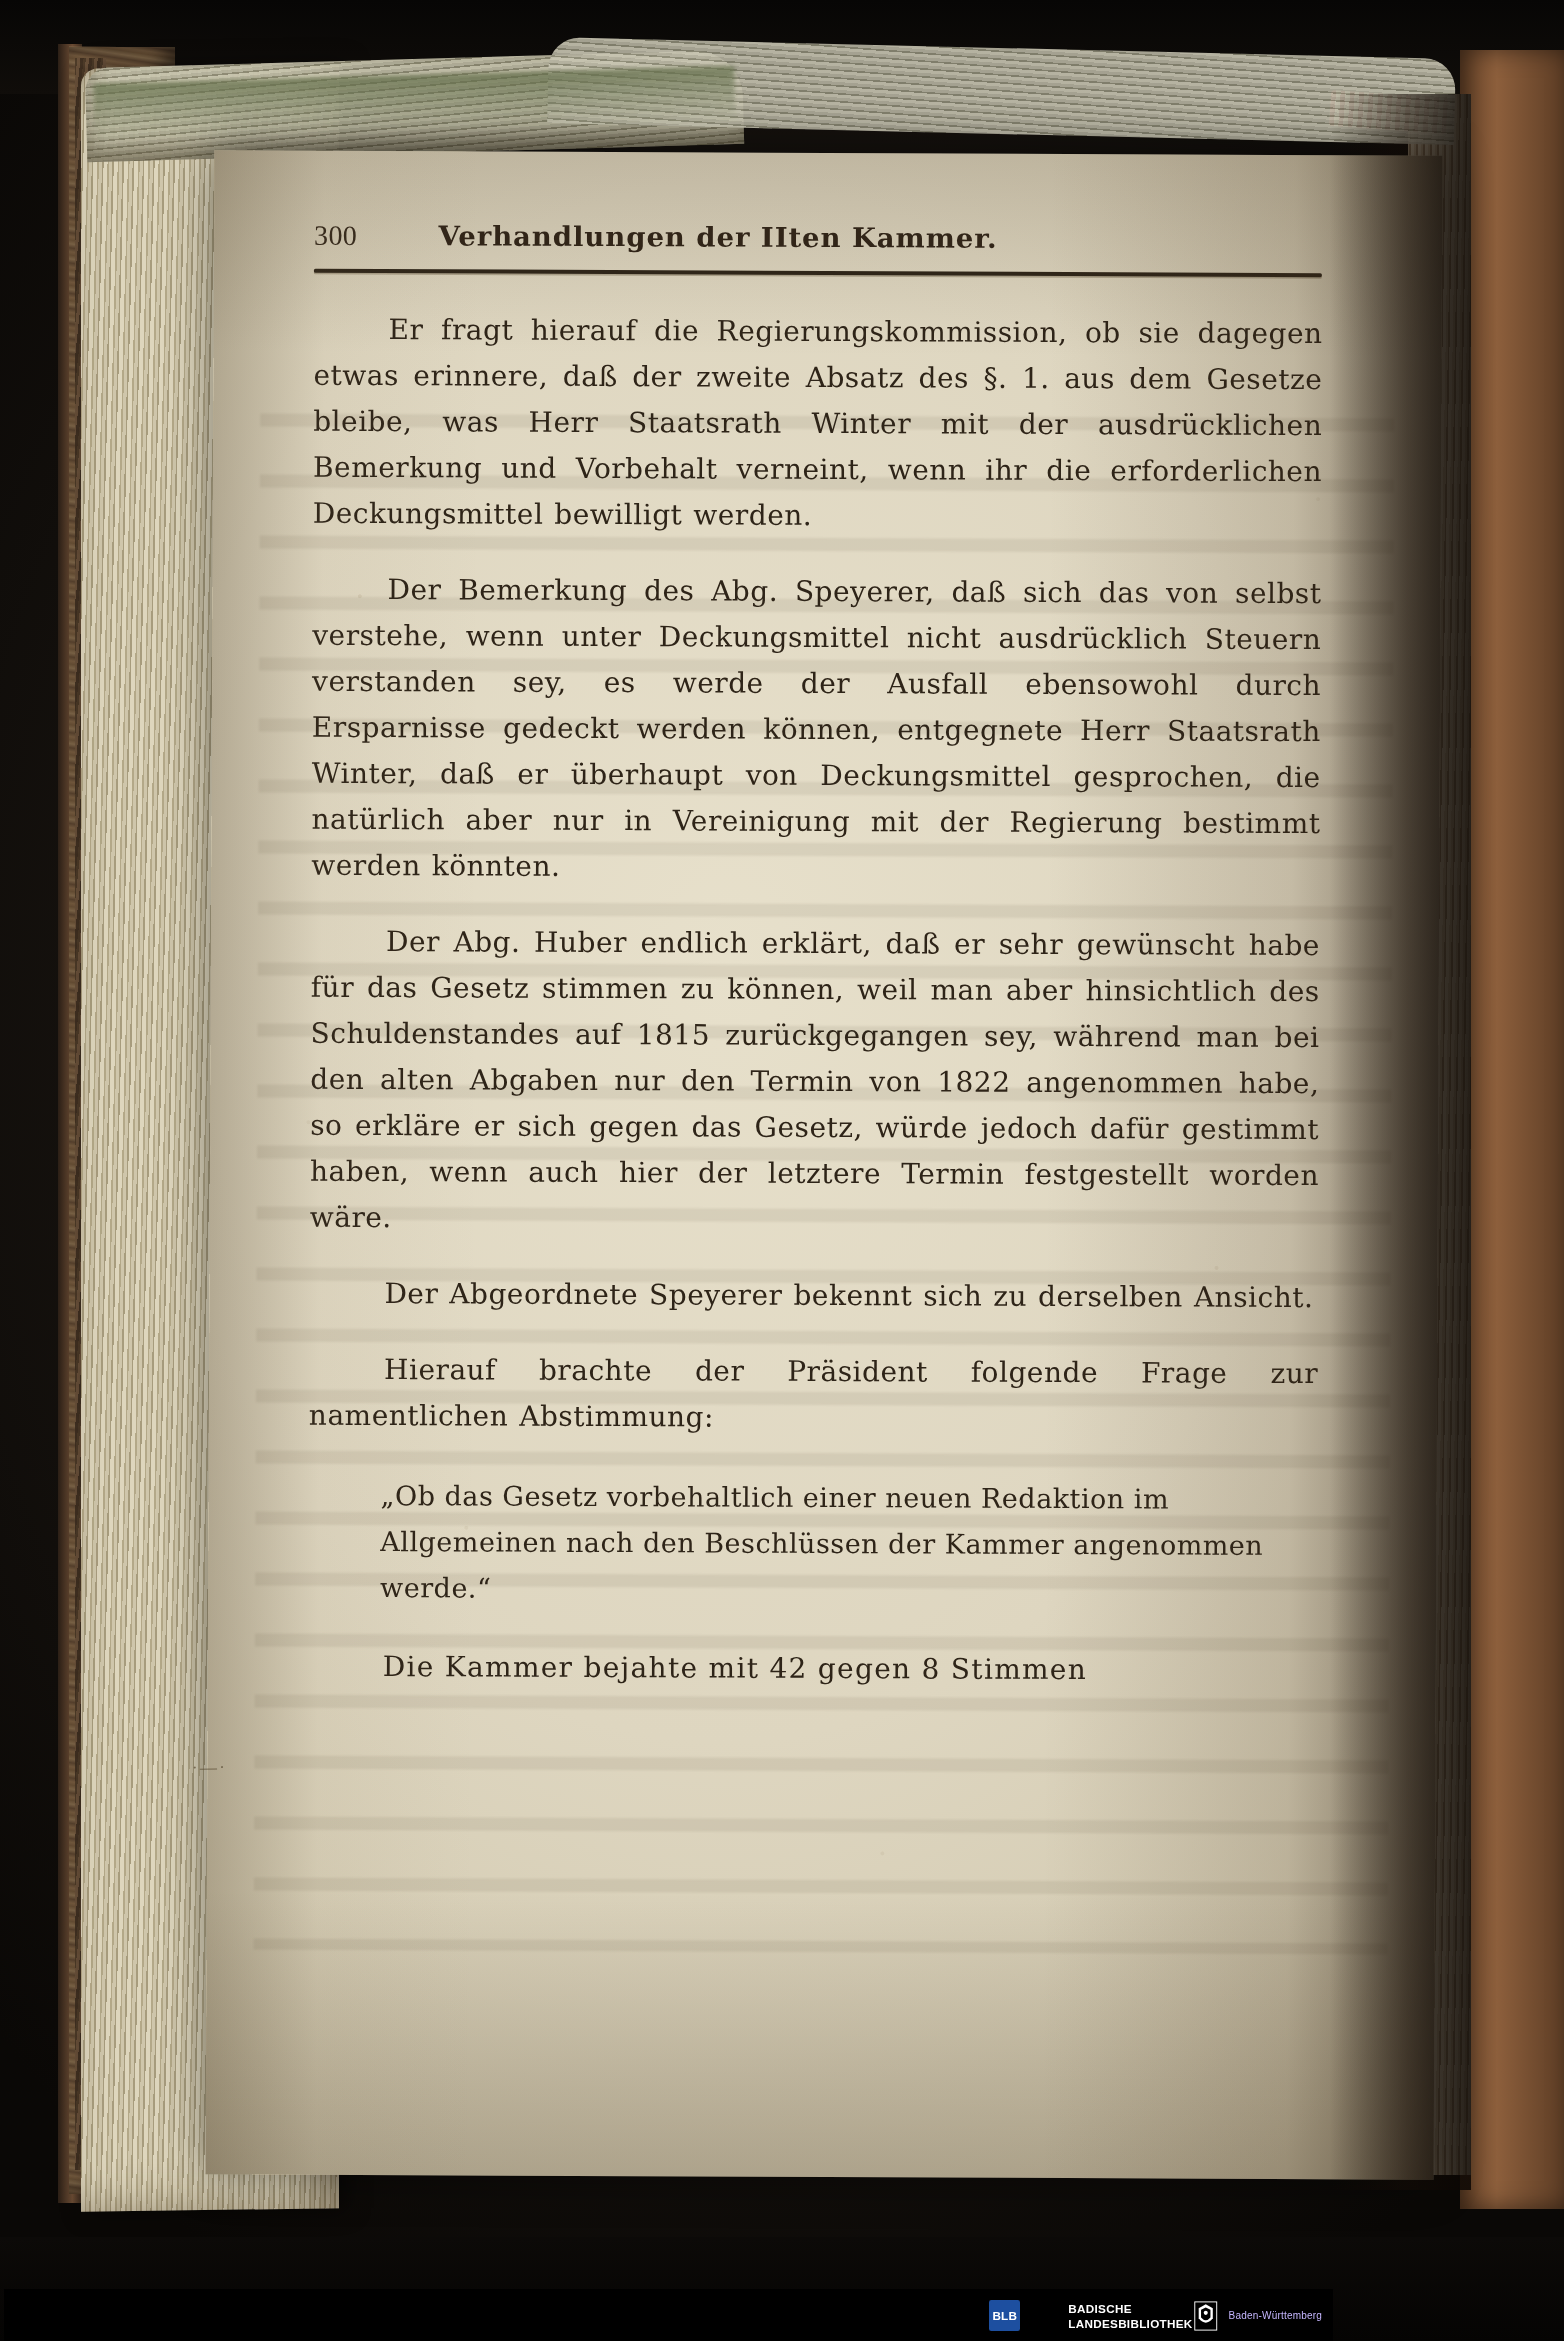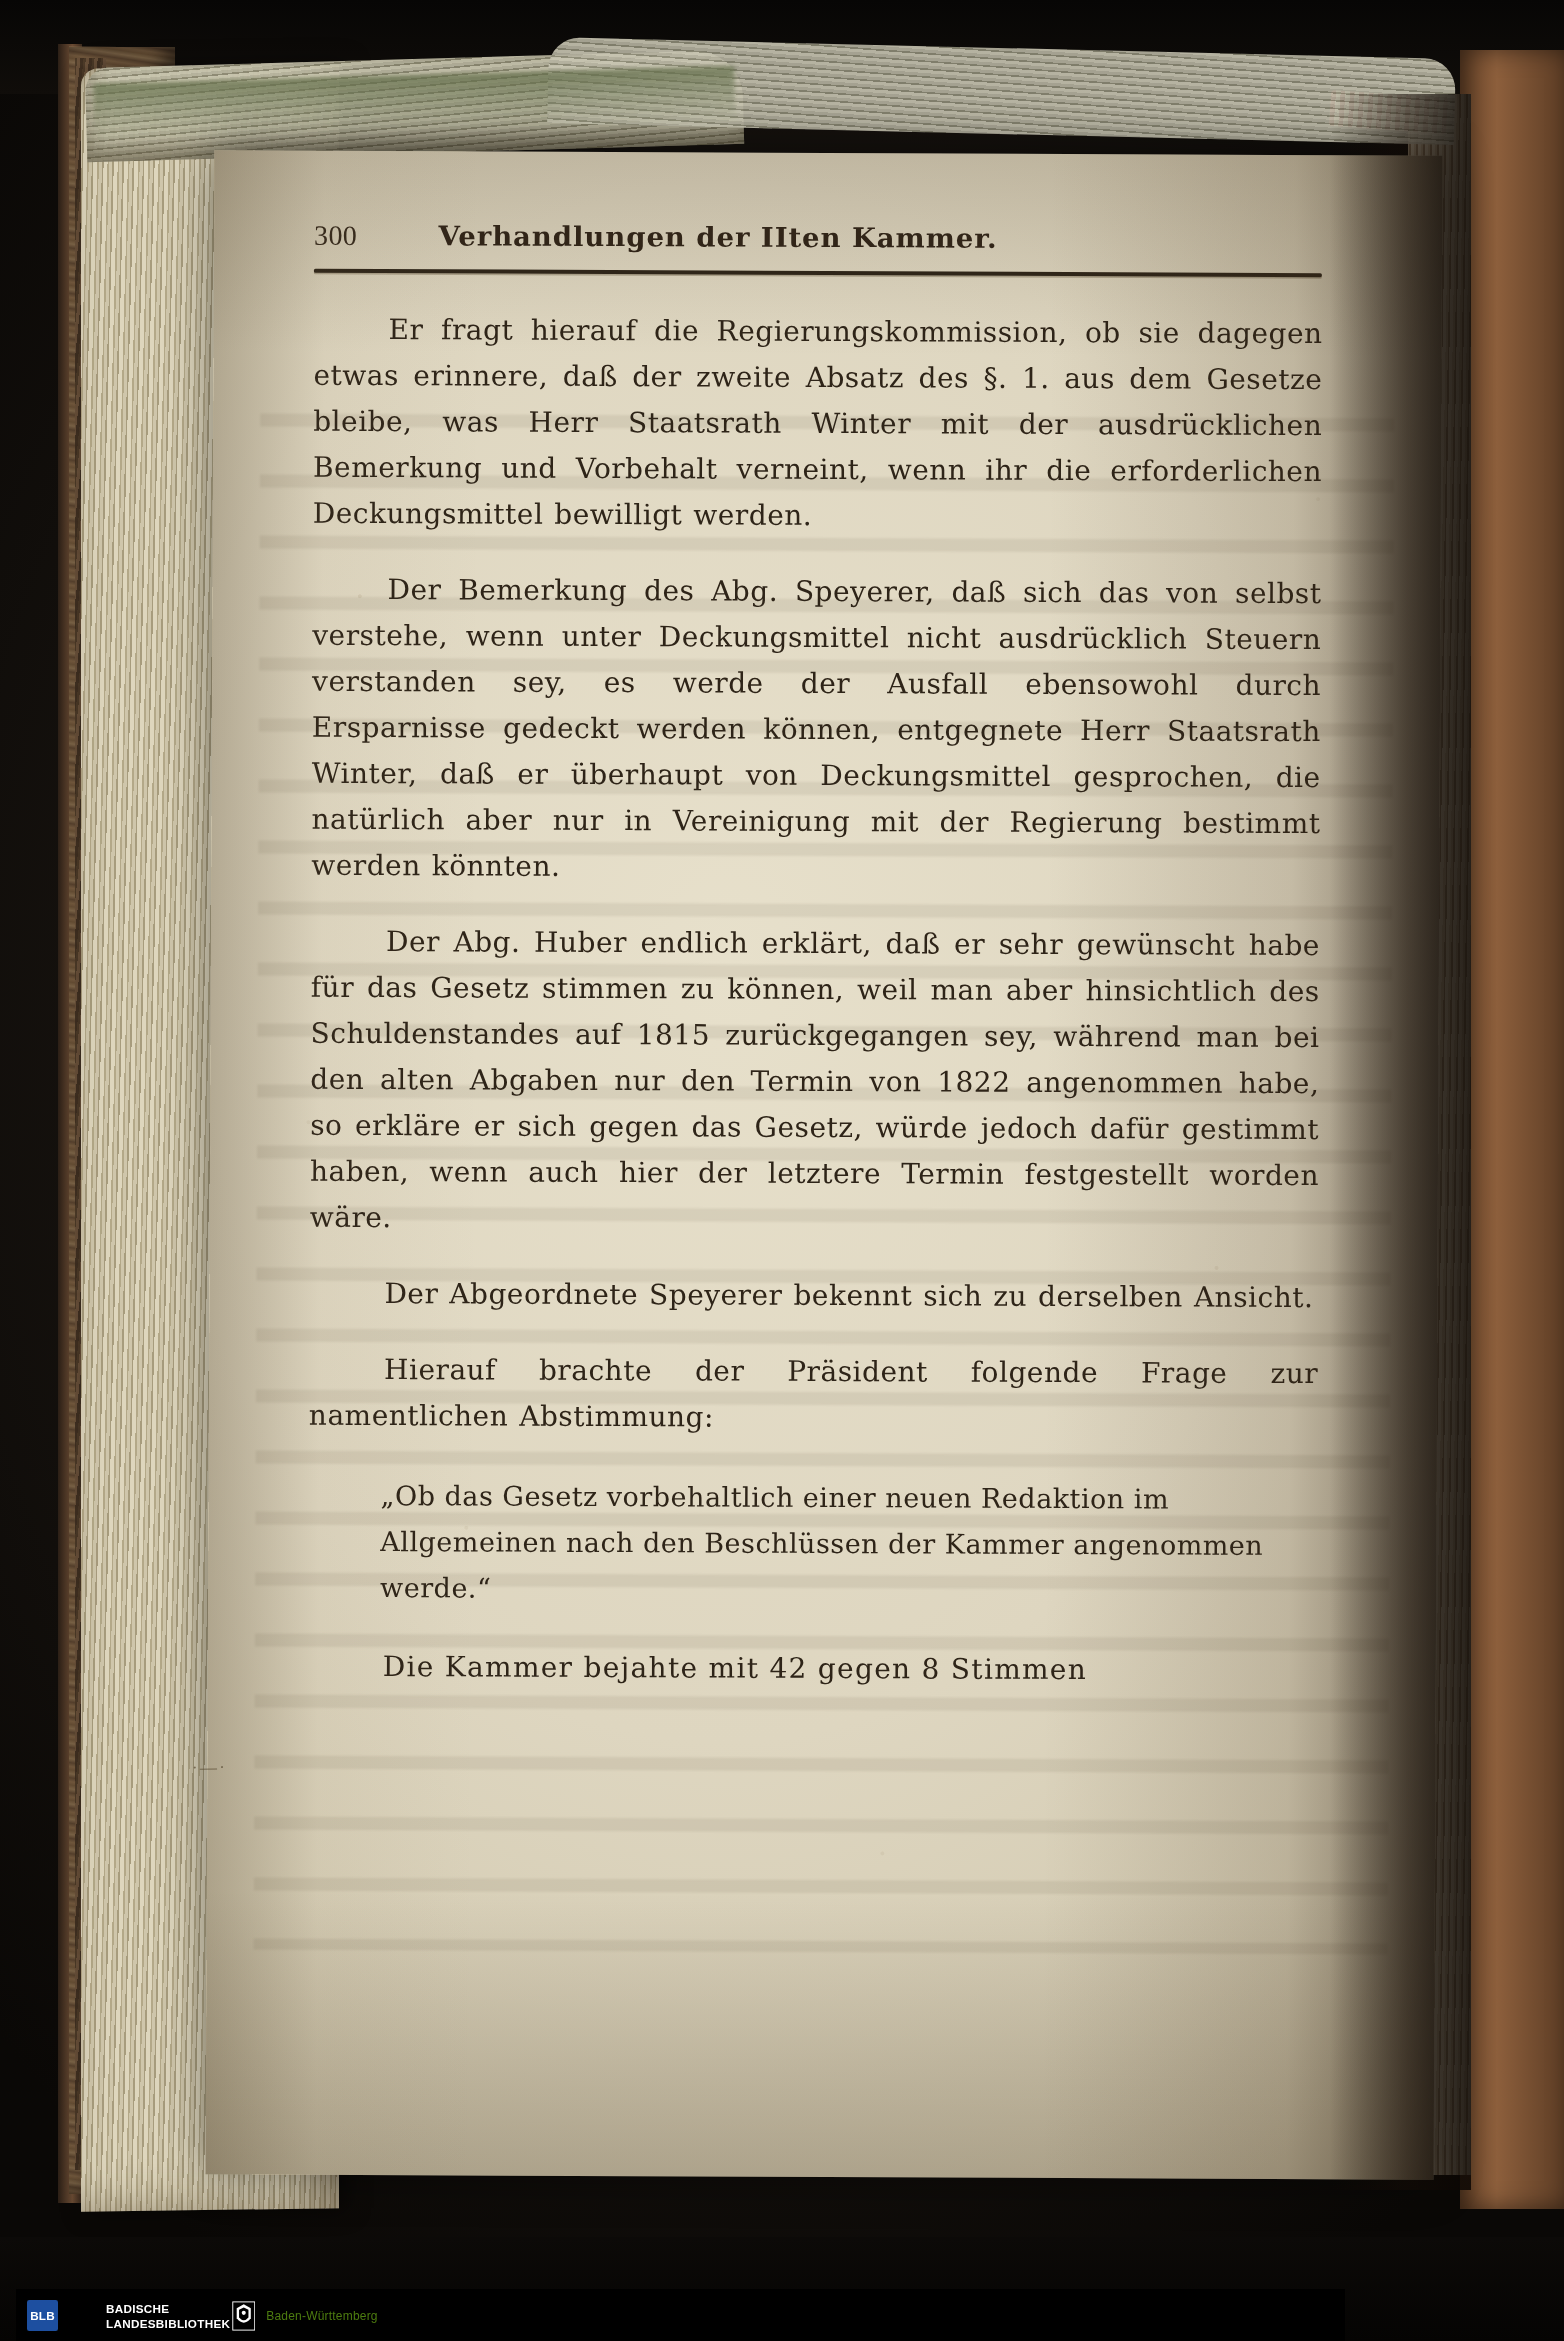--- a/index.html
+++ b/index.html
@@ -268,25 +268,25 @@
     font-size: 17px;
     color: #5d5038;
     opacity: .75;
     letter-spacing: 2.3px;
     transform: rotate(-1deg);
   }
 
   
   .footer {
     position: absolute;
-    left: 16px; top: 2289px;
+    left: 4px; top: 2289px;
     width: 1329px; height: 53px;
     display: flex;
     align-items: center;
-    justify-content: flex-start;
+    justify-content: flex-end;
     padding: 0 11px;
     box-sizing: border-box;
     background: #000;
   }
   .footer-left {
     display: flex;
     align-items: center;
     gap: 11px;
   }
   .blb-badge {
@@ -314,23 +314,23 @@
   .footer-right {
     display: flex;
     align-items: center;
     gap: 9.4px;
   }
   .bw-mark {
     width: 26.6px; height: 31px;
     display: flex; align-items: center; justify-content: center;
   }
   .bw-text {
-    color: #4d7c0f;
+    color: #c4b5fd;
     font-family: "Liberation Sans", sans-serif;
-    font-size: 12px;
+    font-size: 10px;
     letter-spacing: 0.2px;
   }
 </style>
 </head>
 <body>
 
 <div id="scan-root">
 
   <div class="dark-edge-top"></div>
 

